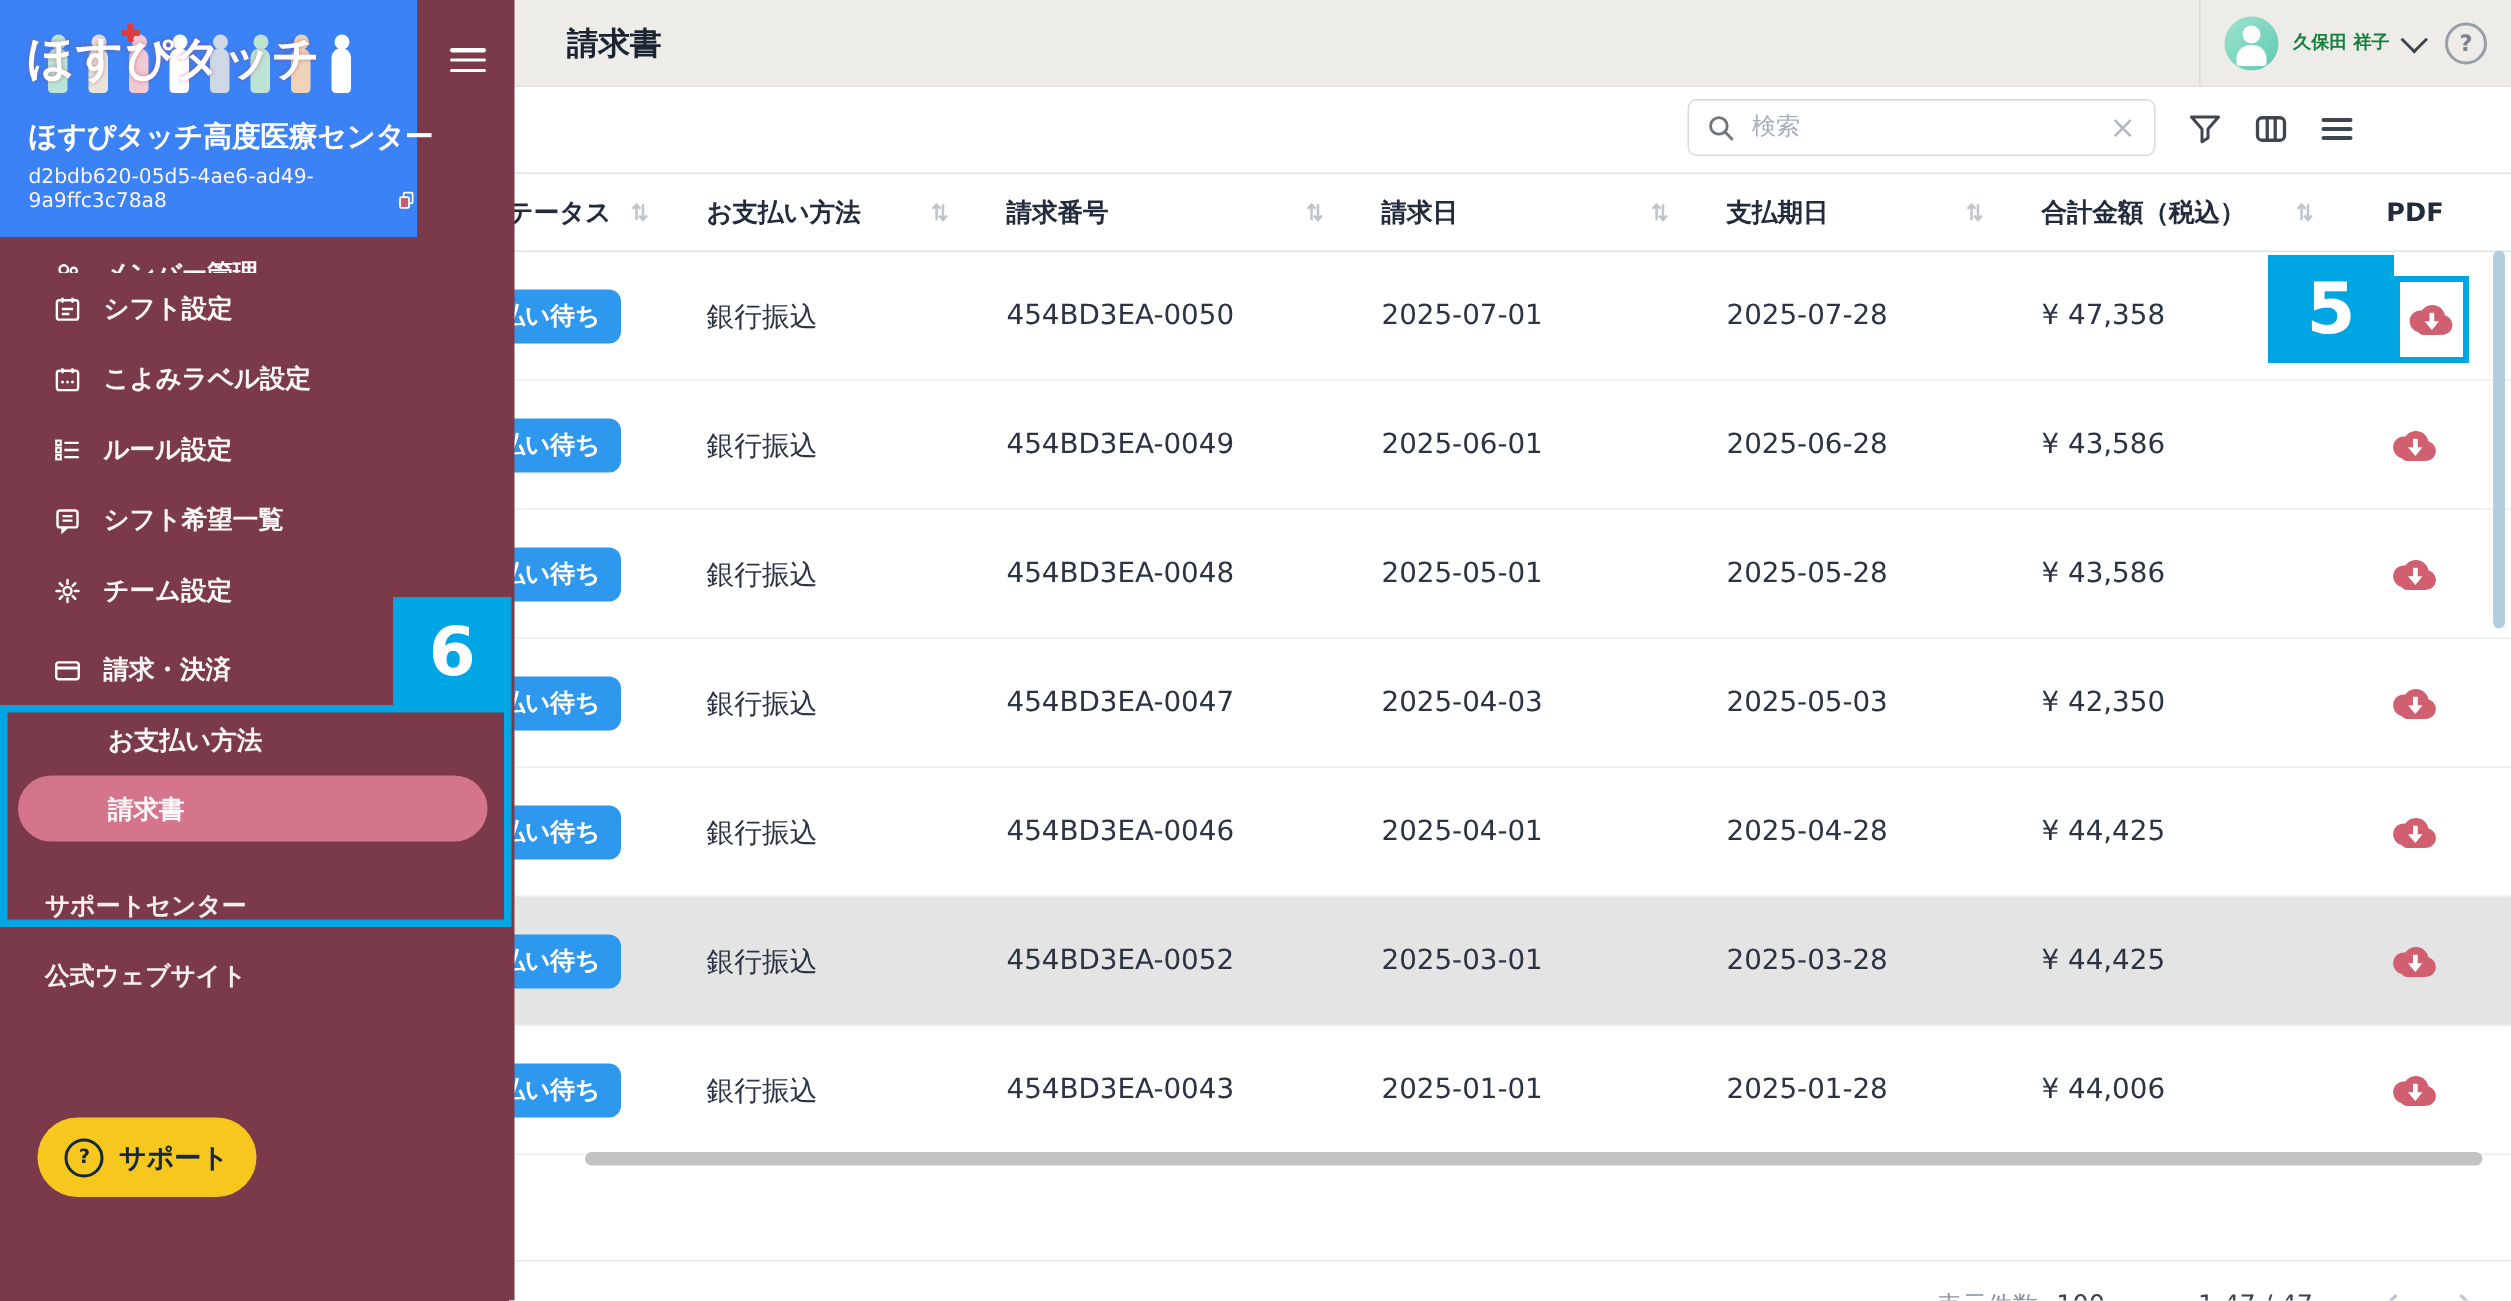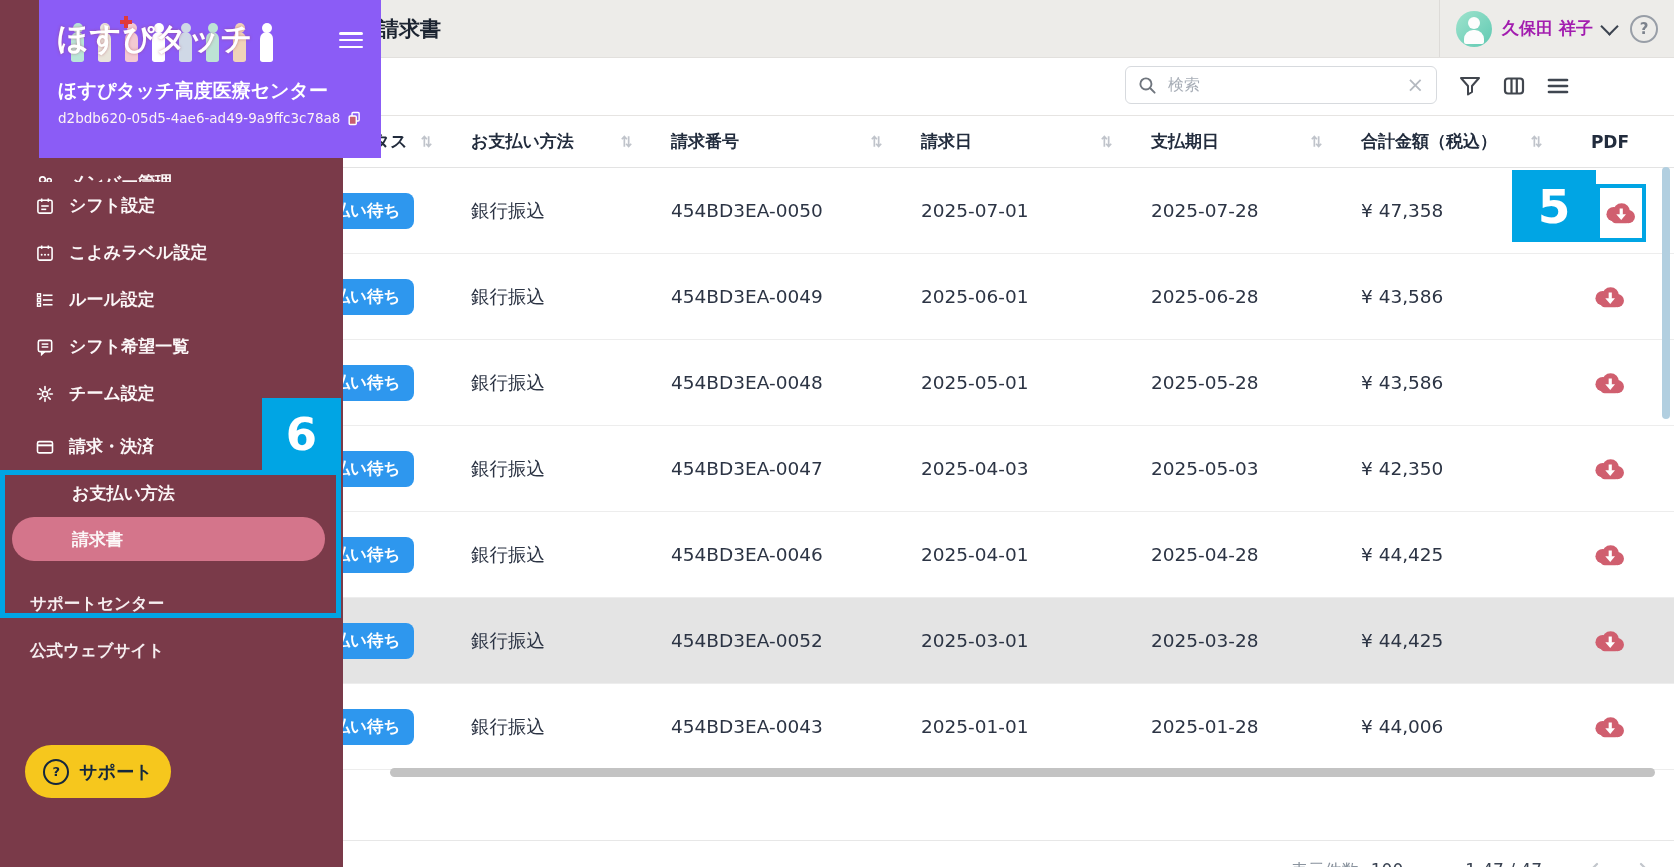--- a/index.html
+++ b/index.html
@@ -5,21 +5,21 @@
   html,body{margin:0;padding:0;}
   body{width:1674px;height:867px;position:relative;overflow:hidden;background:#fff;
        font-family:"DejaVu Sans","Liberation Sans",sans-serif;-webkit-font-smoothing:antialiased;}
   
   .topbar{position:absolute;left:0;top:0;width:1674px;height:57px;background:#edeceа;background:#edece9;border-bottom:1px solid #e2e0dd;}
   .page-title{position:absolute;left:378px;top:15px;font-size:21px;font-weight:700;color:#1c2431;}
   .userbox{position:absolute;right:0;top:0;height:57px;display:flex;align-items:center;gap:10px;padding:0 16px 0 16px;border-left:1px solid #dddbd8;}
   .avatar{width:36px;height:36px;border-radius:50%;background:linear-gradient(135deg,#9fe3cd,#5fc9b2);position:relative;overflow:hidden;}
   .avatar .head{position:absolute;left:12px;top:6px;width:12px;height:12px;border-radius:50%;background:#fdfdfd;}
   .avatar .body{position:absolute;left:8px;top:19px;width:20px;height:14px;border-radius:9px 9px 2px 2px;background:#fdfdfd;}
-  .user-name{font-size:17px;font-weight:700;color:#a21caf;}
+  .user-name{font-size:12px;font-weight:700;color:#15803d;}
   .chev{width:11px;height:11px;border-right:2px solid #3c4450;border-bottom:2px solid #3c4450;transform:rotate(45deg);margin-top:-5px;}
   .help-circ{width:24px;height:24px;border-radius:50%;border:2px solid #989ea7;color:#7c828c;font-size:15px;font-weight:700;display:flex;align-items:center;justify-content:center;margin-left:4px;}
   
   .searchbox{position:absolute;left:1125px;top:66px;width:312px;height:38px;border:1px solid #d7dade;border-radius:6px;background:#fff;display:flex;align-items:center;padding:0 12px;box-sizing:border-box;gap:9px;}
   .searchbox input{border:none;outline:none;flex:1;font-size:16px;color:#15803d;font-family:Liberation Serif, serif;background:transparent;}
   .searchbox input::placeholder{color:#a8aeb7;}
   .clear-x{font-size:21px;color:#b4b9c0;line-height:1;font-weight:400;}
   .tool-ic{position:absolute;top:74px;width:24px;height:24px;}
   
   .table{position:absolute;left:343px;top:115px;width:1331px;}
@@ -40,38 +40,38 @@
   .hscroll{position:absolute;left:390px;top:768px;width:1265px;height:9px;border-radius:5px;background:#c3c3c3;}
   .vscroll{position:absolute;left:1662px;top:167px;width:8px;height:252px;border-radius:4px;background:#b2cfe0;}
   
   .pagebar{position:absolute;left:343px;top:840px;width:1331px;height:59px;border-top:1px solid #e7e7e7;display:flex;align-items:center;justify-content:flex-end;gap:38px;padding-right:22px;box-sizing:border-box;color:#3a4352;font-size:17px;}
   .pp{display:flex;align-items:center;gap:12px;}
   .pp .lab{color:#8a939e;}
   .caret{width:0;height:0;border-left:6px solid transparent;border-right:6px solid transparent;border-top:7px solid #5c6470;margin-top:2px;}
   .pg-chevs{display:flex;gap:34px;margin-left:6px;}
   
   .sidebar{position:absolute;left:0;top:0;width:343px;height:867px;background:#7a3a49;z-index:10;}
-  .sb-top{position:absolute;left:0;top:0;width:342px;height:158px;background:#8b5cf6;margin-left:39px;}
+  .sb-top{position:absolute;left:0;top:0;width:278px;height:158px;background:#3b82f6;}
   .logo{position:absolute;left:18px;top:14px;width:250px;height:48px;}
   .logo .figs{position:absolute;inset:0;display:flex;gap:14px;padding-left:14px;align-items:flex-end;}
   .fig{width:13px;height:30px;border-radius:7px 7px 3px 3px;position:relative;}
   .fig::before{content:"";position:absolute;top:-9px;left:1.5px;width:10px;height:10px;border-radius:50%;background:inherit;}
   .fig:nth-child(1){background:#b9e6d8;}.fig:nth-child(2){background:#e9e4da;}
   .fig:nth-child(3){background:#f3c9d2;}.fig:nth-child(4){background:#ffffff;}
   .fig:nth-child(5){background:#cfd8e6;}.fig:nth-child(6){background:#bde3d5;}
   .fig:nth-child(7){background:#f0d3b9;}.fig:nth-child(8){background:#ffffff;}
   .logo-text{position:absolute;left:0;top:4px;font-size:31px;font-weight:800;color:#fff;letter-spacing:1px;text-shadow:0 0 3px rgba(160,60,80,.55);}
   .logo-cross{position:absolute;left:63px;top:2px;width:12px;height:12px;}
   .logo-cross::before,.logo-cross::after{content:"";position:absolute;background:#e03a3a;}
   .logo-cross::before{left:4px;top:0;width:4px;height:12px;}
   .logo-cross::after{left:0;top:4px;width:12px;height:4px;}
   .sb-burger{position:absolute;left:300px;top:32px;width:24px;height:17px;}
   .sb-burger i{display:block;height:2.6px;background:#fff;border-radius:2px;margin-bottom:4.3px;}
   .facility{position:absolute;left:19px;top:78px;font-size:19px;font-weight:700;color:#fff;white-space:nowrap;}
-  .fac-id{position:absolute;left:19px;top:110px;font-size:13.5px;color:#fdf4f5;display:flex;align-items:flex-start;gap:6px;}
+  .fac-id{position:absolute;left:19px;top:110px;font-size:13.5px;color:#fdf4f5;display:flex;align-items:flex-end;gap:6px;}
   .menu{position:absolute;left:0;top:158px;width:343px;}
   .mi{height:47px;display:flex;align-items:center;gap:14px;padding-left:35px;color:#fbf6f7;font-size:17px;font-weight:600;cursor:pointer;}
   .mi.cut{height:24px;overflow:hidden;align-items:flex-end;}
   .mi.cut .inner{display:flex;gap:14px;align-items:center;margin-bottom:-12px;}
   .mi .spacer{flex:1;}
   .mi .grp-chev{width:9px;height:9px;border-right:2px solid #fff;border-bottom:2px solid #fff;transform:rotate(45deg);margin-right:34px;margin-top:-4px;}
   .sub{height:47px;display:flex;align-items:center;padding-left:72px;color:#fbf6f7;font-size:17px;font-weight:600;cursor:pointer;}
   .sub.sel{background:#d4758b;border-radius:26px;margin:0 18px 0 12px;padding-left:60px;height:44px;}
   .sb-link{height:47px;display:flex;align-items:center;padding-left:30px;color:#f6eef0;font-size:16.5px;font-weight:600;cursor:pointer;}
   .support-btn{position:absolute;left:25px;top:745px;width:146px;height:53px;border-radius:27px;background:#f6c71d;display:flex;align-items:center;justify-content:center;gap:10px;font-size:18px;font-weight:700;color:#14273d;cursor:pointer;}

